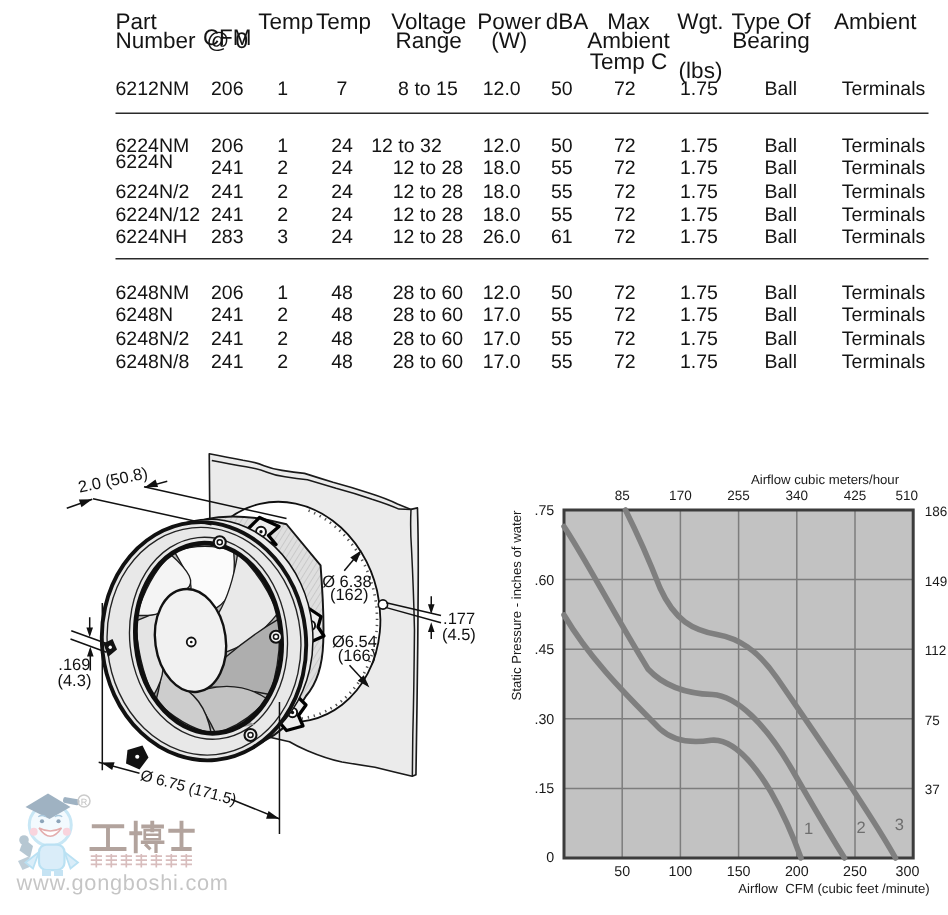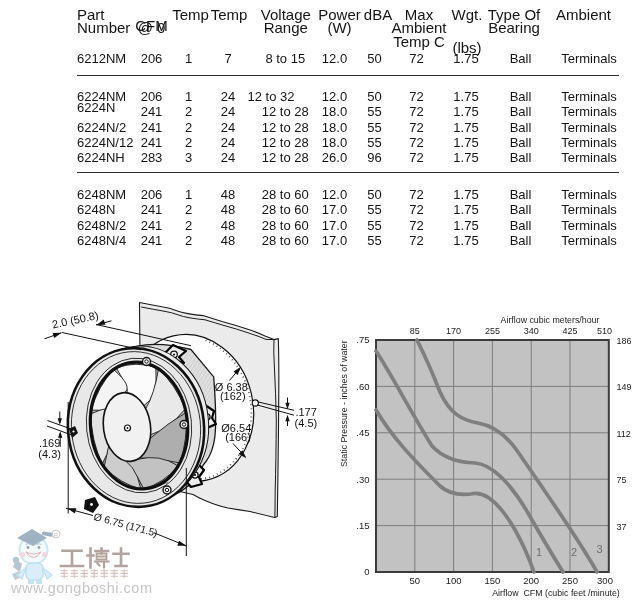--- a/index.html
+++ b/index.html
@@ -87,21 +87,21 @@
 <div class="d" style="left:416.5px;top:136.1px;transform:translateX(-50%);">72</div>
 <div class="d" style="left:466px;top:136.1px;transform:translateX(-50%);">1.75</div>
 <div class="d" style="left:520.5px;top:136.1px;transform:translateX(-50%);">Ball</div>
 <div class="d" style="left:589px;top:136.1px;transform:translateX(-50%);">Terminals</div>
 <div class="d" style="left:77px;top:151.2px;">6224NH</div>
 <div class="d" style="left:151.5px;top:151.2px;transform:translateX(-50%);">283</div>
 <div class="d" style="left:188.5px;top:151.2px;transform:translateX(-50%);">3</div>
 <div class="d" style="left:228px;top:151.2px;transform:translateX(-50%);">24</div>
 <div class="d" style="left:285.3px;top:151.2px;transform:translateX(-50%);">12 to 28</div>
 <div class="d" style="left:334.5px;top:151.2px;transform:translateX(-50%);">26.0</div>
-<div class="d" style="left:374.5px;top:151.2px;transform:translateX(-50%);">96</div>
+<div class="d" style="left:374.5px;top:151.2px;transform:translateX(-50%);">61</div>
 <div class="d" style="left:416.5px;top:151.2px;transform:translateX(-50%);">72</div>
 <div class="d" style="left:466px;top:151.2px;transform:translateX(-50%);">1.75</div>
 <div class="d" style="left:520.5px;top:151.2px;transform:translateX(-50%);">Ball</div>
 <div class="d" style="left:589px;top:151.2px;transform:translateX(-50%);">Terminals</div>
 <div class="d" style="left:77px;top:187.7px;">6248NM</div>
 <div class="d" style="left:151.5px;top:187.7px;transform:translateX(-50%);">206</div>
 <div class="d" style="left:188.5px;top:187.7px;transform:translateX(-50%);">1</div>
 <div class="d" style="left:228px;top:187.7px;transform:translateX(-50%);">48</div>
 <div class="d" style="left:285.3px;top:187.7px;transform:translateX(-50%);">28 to 60</div>
 <div class="d" style="left:334.5px;top:187.7px;transform:translateX(-50%);">12.0</div>
@@ -125,21 +125,21 @@
 <div class="d" style="left:151.5px;top:218.5px;transform:translateX(-50%);">241</div>
 <div class="d" style="left:188.5px;top:218.5px;transform:translateX(-50%);">2</div>
 <div class="d" style="left:228px;top:218.5px;transform:translateX(-50%);">48</div>
 <div class="d" style="left:285.3px;top:218.5px;transform:translateX(-50%);">28 to 60</div>
 <div class="d" style="left:334.5px;top:218.5px;transform:translateX(-50%);">17.0</div>
 <div class="d" style="left:374.5px;top:218.5px;transform:translateX(-50%);">55</div>
 <div class="d" style="left:416.5px;top:218.5px;transform:translateX(-50%);">72</div>
 <div class="d" style="left:466px;top:218.5px;transform:translateX(-50%);">1.75</div>
 <div class="d" style="left:520.5px;top:218.5px;transform:translateX(-50%);">Ball</div>
 <div class="d" style="left:589px;top:218.5px;transform:translateX(-50%);">Terminals</div>
-<div class="d" style="left:77px;top:234.0px;">6248N/4</div>
+<div class="d" style="left:77px;top:234.0px;">6248N/8</div>
 <div class="d" style="left:151.5px;top:234.0px;transform:translateX(-50%);">241</div>
 <div class="d" style="left:188.5px;top:234.0px;transform:translateX(-50%);">2</div>
 <div class="d" style="left:228px;top:234.0px;transform:translateX(-50%);">48</div>
 <div class="d" style="left:285.3px;top:234.0px;transform:translateX(-50%);">28 to 60</div>
 <div class="d" style="left:334.5px;top:234.0px;transform:translateX(-50%);">17.0</div>
 <div class="d" style="left:374.5px;top:234.0px;transform:translateX(-50%);">55</div>
 <div class="d" style="left:416.5px;top:234.0px;transform:translateX(-50%);">72</div>
 <div class="d" style="left:466px;top:234.0px;transform:translateX(-50%);">1.75</div>
 <div class="d" style="left:520.5px;top:234.0px;transform:translateX(-50%);">Ball</div>
 <div class="d" style="left:589px;top:234.0px;transform:translateX(-50%);">Terminals</div>

